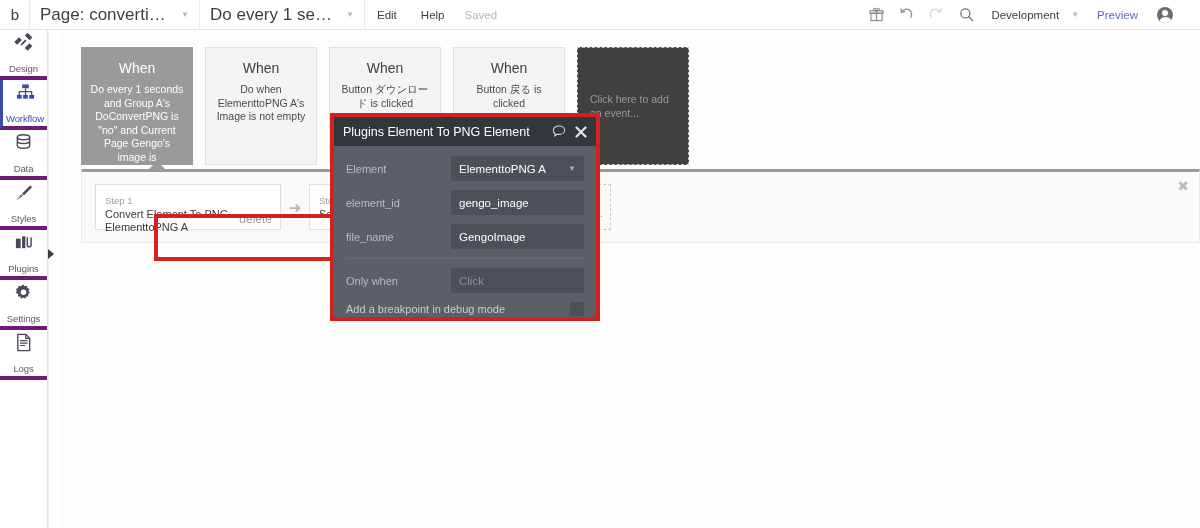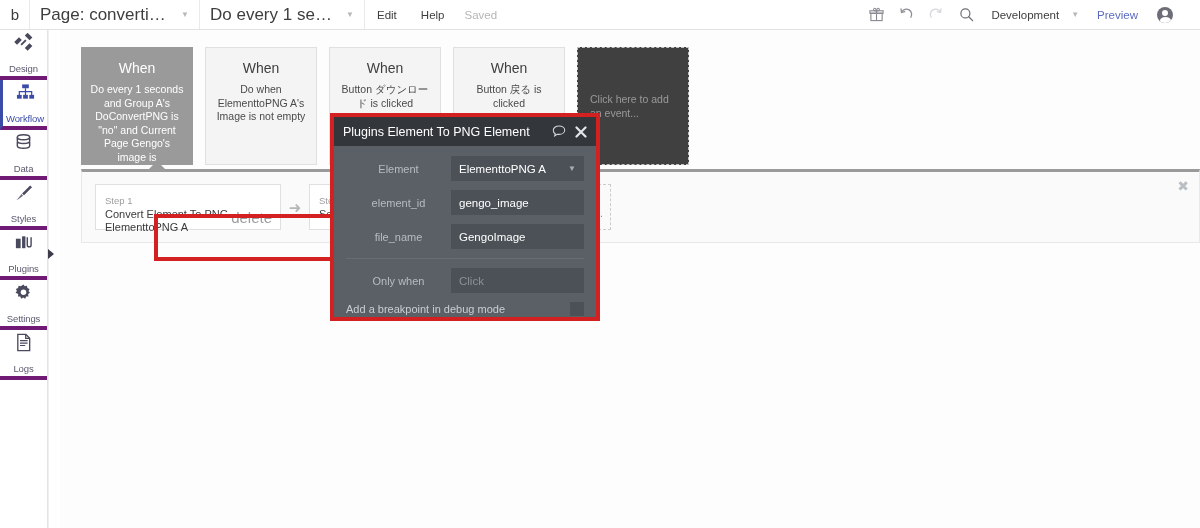--- a/index.html
+++ b/index.html
@@ -107,21 +107,21 @@
     position: absolute; top: 7px; right: 10px; font-size: 14px; color: #b9bfc4;
     cursor: pointer; line-height: 1; font-family: "DejaVu Sans", sans-serif;
   }
   .steps-row { position: absolute; top: 12px; left: 13px; display: flex; align-items: center; gap: 0; }
   .step-box {
     width: 186px; height: 46px; background: #fff; border: 1px solid #e0e0e0;
     padding: 10px 9px 0; position: relative; cursor: pointer;
   }
   .step-num { font-size: 9.5px; color: #9d9d9d; line-height: 12px; }
   .step-title { font-size: 11px; color: #3a3a3a; line-height: 13px; margin-top: 1px; }
-  .step-del { position: absolute; right: 8px; bottom: 3px; font-size: 15px; color: #9d9d9d; cursor: pointer; margin-top: 42px; }
+  .step-del { position: absolute; right: 8px; bottom: 3px; font-size: 12px; color: #9d9d9d; cursor: pointer; margin-top: 42px; }
   .step-arrow { width: 28px; text-align: center; color: #b6b6b6; font-size: 15px; line-height: 1; }
   .step-add {
     width: 88px; height: 46px; border: 1px dashed #cccccc; background: #fafafa;
     display: flex; align-items: center; justify-content: center; padding: 0 6px;
     font-size: 10.5px; color: #8d8d8d; cursor: pointer; text-align: center;
   }
   
   .step1-frame {
     position: absolute; top: 184px; left: 94px; width: 208px; height: 47px;
     border: 4px solid #d32020; pointer-events: none; z-index: 14;
@@ -132,21 +132,21 @@
     position: absolute; top: 113px; left: 330px; width: 270px; height: 208px;
     background: #5a6066; border: 4px solid #d32020; z-index: 20;
   }
   .dlg-head {
     height: 29px; background: #33373b; display: flex; align-items: center;
     padding: 0 9px; cursor: move;
   }
   .dlg-title { font-size: 12.5px; color: #ffffff; flex: 1; }
   .dlg-ico { color: #d6d9db; margin-left: 9px; cursor: pointer; display: flex; align-items: center; }
   .dlg-body { padding: 10px 12px 0; }
-  .frow { display: flex; align-items: center; margin-bottom: 9px; text-align: center; }
+  .frow { display: flex; align-items: center; margin-bottom: 9px; }
   .flabel { width: 105px; font-size: 11px; color: #b7bcc0; }
   .fctl {
     flex: 1; height: 25px; background: #4b5157; display: flex; align-items: center;
     padding: 0 8px; font-size: 11.5px; color: #ffffff; cursor: pointer;
   }
   .fctl.select { justify-content: space-between; }
   .fctl .dcaret { color: #a9aeb2; font-size: 8px; }
   .fctl.ph { color: #8b9197; }
   .dlg-div { height: 1px; background: #676d73; margin: 3px 0 9px; }
   .brow { display: flex; align-items: center; }

